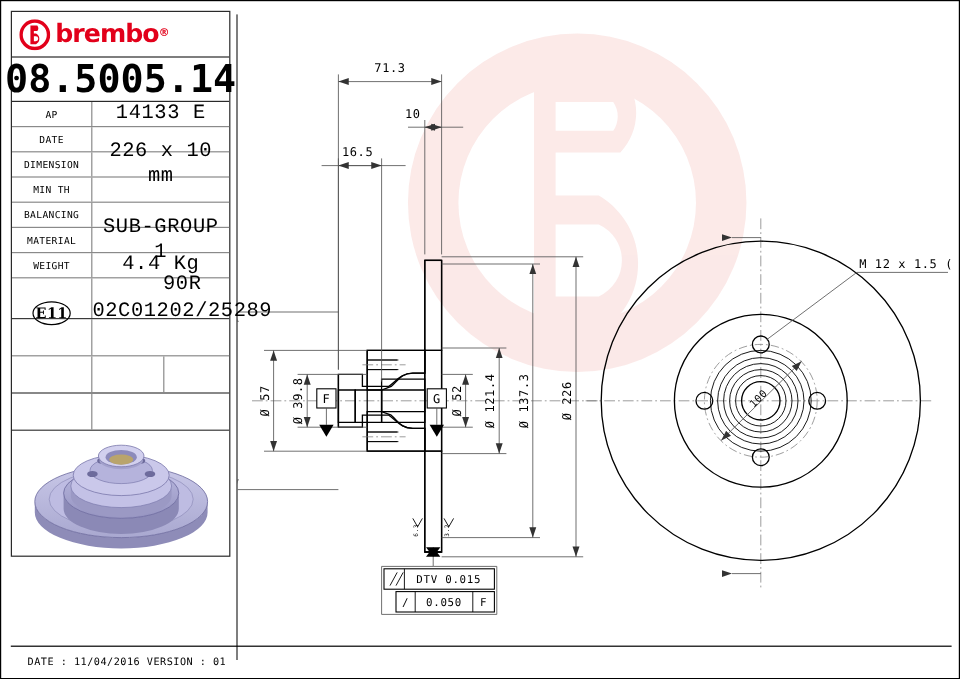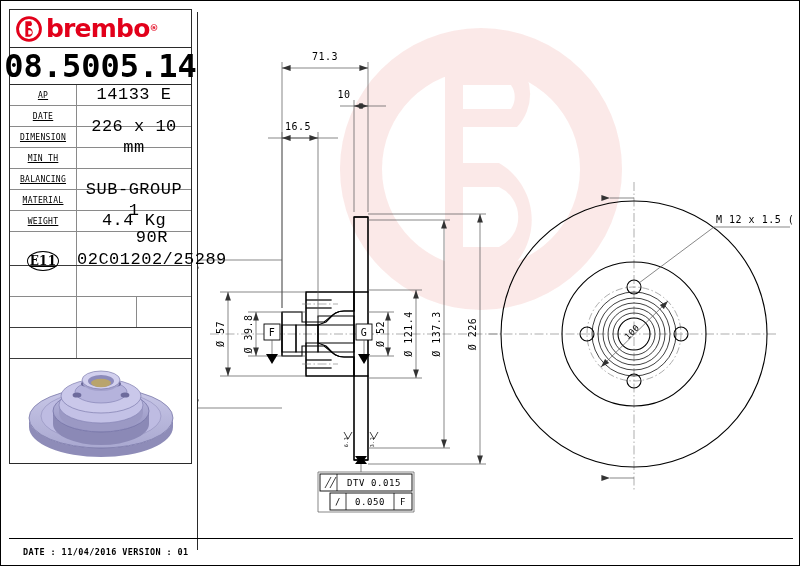--- a/index.html
+++ b/index.html
@@ -11,50 +11,50 @@
   
   #watermark{position:absolute;left:330px;top:18px;width:300px;height:300px;
              opacity:.30;pointer-events:none;z-index:0;}
 
   
   #titleblock{position:absolute;left:8px;top:8px;width:183px;z-index:3;
               border:1px solid #2a2a2a;background:#fff;box-sizing:border-box;}
   .tb-logo{height:38px;border-bottom:1px solid #2a2a2a;display:flex;
            align-items:center;padding-left:6px;box-sizing:border-box;}
   .logo-mark{width:26px;height:26px;flex:0 0 26px;margin-right:4px;}
-  .logo-word{font-family:"DejaVu Sans",sans-serif;font-weight:bold;font-size:25px;
+  .logo-word{font-family:"DejaVu Sans",sans-serif;font-weight:bold;font-size:21px;
              color:#e2001a;letter-spacing:-.8px;line-height:1;}
   .logo-reg{font-size:9px;vertical-align:super;}
   .tb-code{height:36px;border-bottom:1px solid #2a2a2a;display:flex;
            align-items:center;justify-content:center;
            font-family:"DejaVu Sans Mono",monospace;font-size:32px;font-weight:bold;
            letter-spacing:0px;}
   .tb-row{display:flex;border-bottom:1px solid #8a8a8a;height:20px;}
   .tb-row.tall{height:33px;}
   .tb-k{width:66px;flex:0 0 66px;border-right:1px solid #8a8a8a;
         display:flex;align-items:center;justify-content:center;
-        font-family:"DejaVu Sans Mono",monospace;font-size:8px;letter-spacing:.3px;text-decoration:underline;}
+        font-family:"DejaVu Sans Mono",monospace;font-size:8px;letter-spacing:.3px;}
   .tb-v{flex:1;display:flex;align-items:center;justify-content:center;
         font-family:Liberation Mono, monospace;font-size:17px;letter-spacing:.5px;
         text-align:center;line-height:1.25;}
   .e-badge{width:30px;height:18px;border:1.6px solid #000;border-radius:50%;
            display:flex;align-items:center;justify-content:center;
            font-family:"DejaVu Serif",serif;font-weight:bold;font-size:12px;margin-top:24px;}
   .tb-empty{height:30px;border-bottom:1px solid #8a8a8a;display:flex;}
   .tb-empty .c1{width:66px;flex:0 0 66px;border-right:1px solid #8a8a8a;}
   .tb-empty .c2{flex:1;}
   .tb-empty .c3{width:54px;flex:0 0 54px;border-left:1px solid #8a8a8a;}
   .thickline{border-bottom:1.6px solid #3a3a3a !important;}
   .tb-render{height:104px;display:flex;align-items:center;justify-content:center;}
 
   
   #footer{position:absolute;left:8px;bottom:6px;width:784px;z-index:3;
           border-top:1.4px solid #000;padding-top:2px;}
   #footer span{font-family:"DejaVu Sans Mono",monospace;font-size:8.5px;
-               font-weight:bold;letter-spacing:.4px;padding-left:14px;}
+               font-weight:normal;letter-spacing:.4px;padding-left:14px;}
 
   
   #panel{position:absolute;left:196px;top:11px;width:596px;height:538px;
          border-left:1px solid #2a2a2a;box-sizing:border-box;z-index:2;}
   #panel svg{display:block;}
   .dimtxt{font-family:"DejaVu Sans Mono",monospace;font-size:10px;fill:#000;
           letter-spacing:.5px;}
   .dimtxt.sm{font-size:8.5px;}
   .dimtxt.tiny{font-size:5px;}
   .gdt{font-family:"DejaVu Sans Mono",monospace;font-size:9px;fill:#000;

